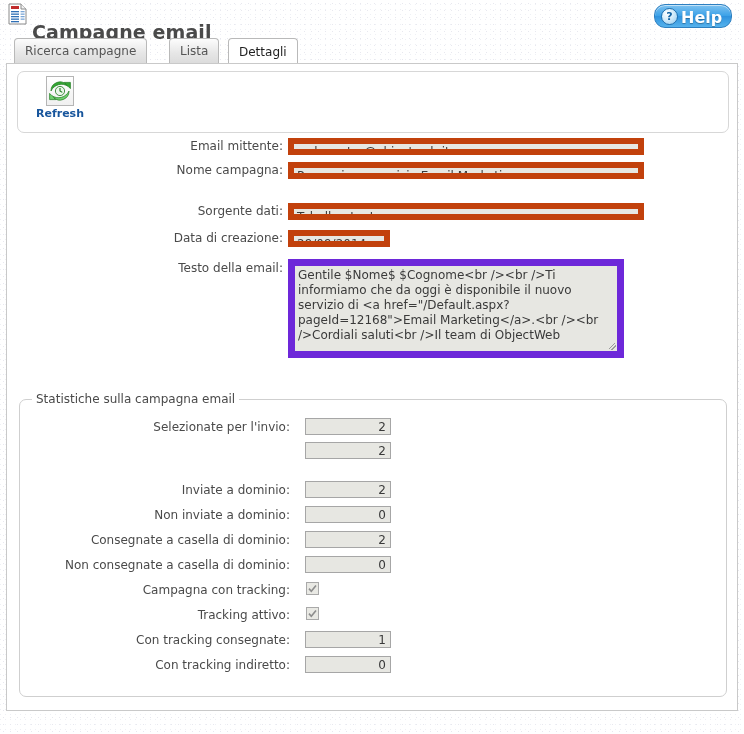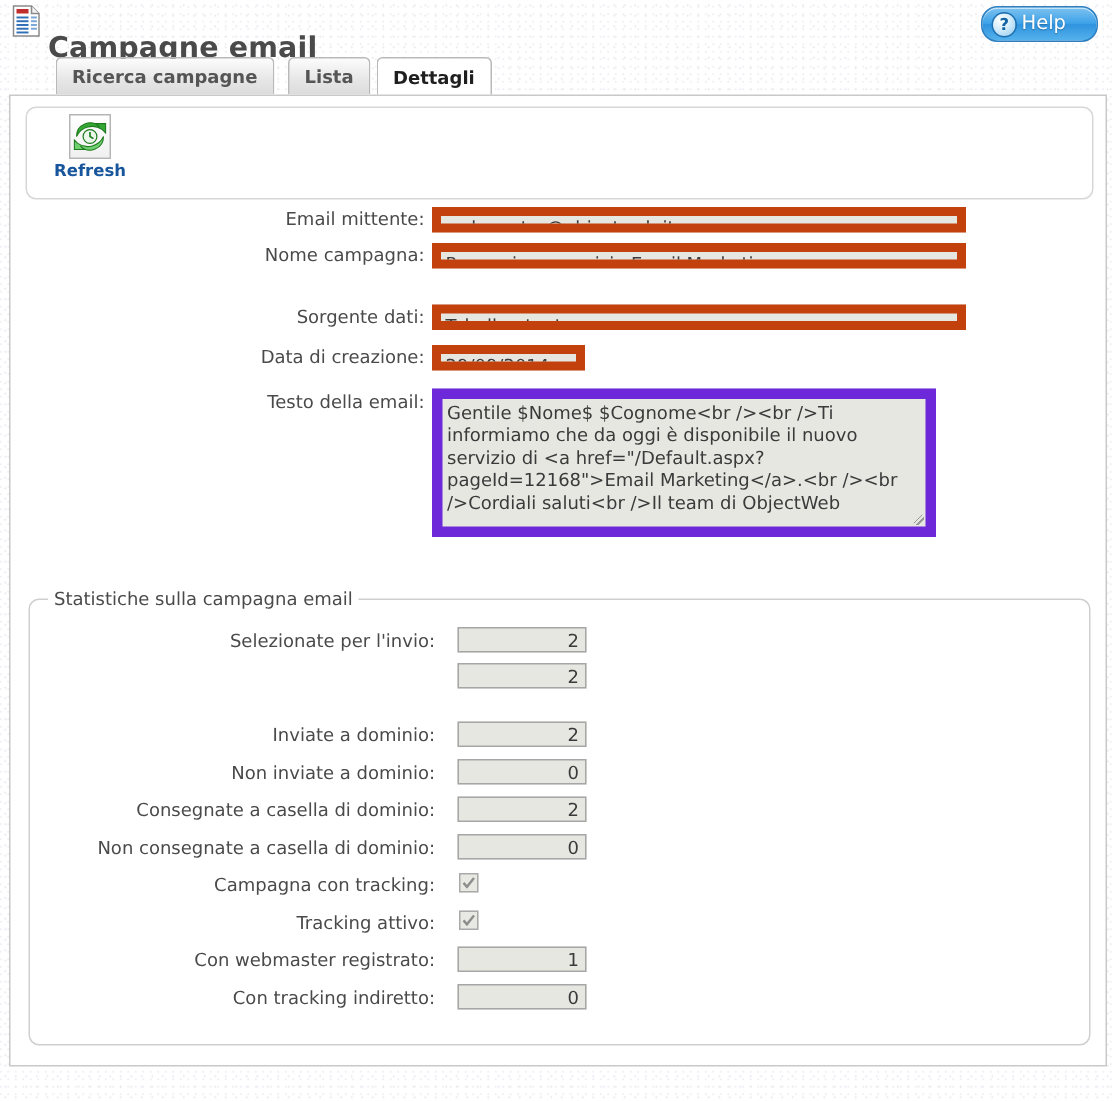--- a/index.html
+++ b/index.html
@@ -77,47 +77,46 @@
     border: 1px solid #1e6fae;
     color: #1463a3;
     font-size: 11px;
     font-weight: bold;
     line-height: 15px;
     text-align: center;
   }
   .help-label {
     position: absolute;
     left: 26px; top: 3px;
-    font-size: 13px;
-    font-weight: normal;
+    font-size: 16px;
+    font-weight: bold;
     color: #ffffff;
     text-shadow: 0 1px 1px rgba(0,0,0,0.3);
   }
 
   
   .tabs {
     position: absolute;
     left: 14px; top: 38px;
     height: 26px;
   }
   .tab {
     position: absolute;
     top: 0;
     height: 25px;
     line-height: 25px;
     padding: 0 10px;
     font-size: 12px;
-    font-weight: bold;
+    font-weight: normal;
     border: 1px solid #b9b9b9;
     border-bottom: none;
     border-radius: 4px 4px 0 0;
     box-sizing: border-box;
     cursor: pointer;
     white-space: nowrap;
-    margin-left: 23px;
   }
   .tab.inactive {
     background: linear-gradient(180deg, #fcfcfc 0%, #e6e6e6 60%, #dcdcdc 100%);
     color: #555555;
   }
   .tab.active {
     background: #ffffff;
     color: #1f1f1f;
     border-color: #b9b9b9;
     height: 26px;
@@ -430,21 +429,21 @@
         <div class="srow">
           <div class="slabel" style="top:4px;">Tracking attivo:</div>
           <span class="scheck" style="top:3px;">
             <svg width="11" height="11" viewBox="0 0 11 11">
               <path d="M2 5.6 L4.3 8.2 L9 2.4" stroke="#8d8d8d" stroke-width="1.6" fill="none"></path>
             </svg>
           </span>
         </div>
 
         <div class="srow">
-          <div class="slabel" style="top:4px;">Con webmaster registrato:</div>
+          <div class="slabel" style="top:4px;">Con tracking consegnate:</div>
           <div class="sinput" style="top:2px;">1</div>
         </div>
 
         <div class="srow">
           <div class="slabel" style="top:4px;">Con tracking indiretto:</div>
           <div class="sinput" style="top:2px;">0</div>
         </div>
 
       </div>
     </div>

